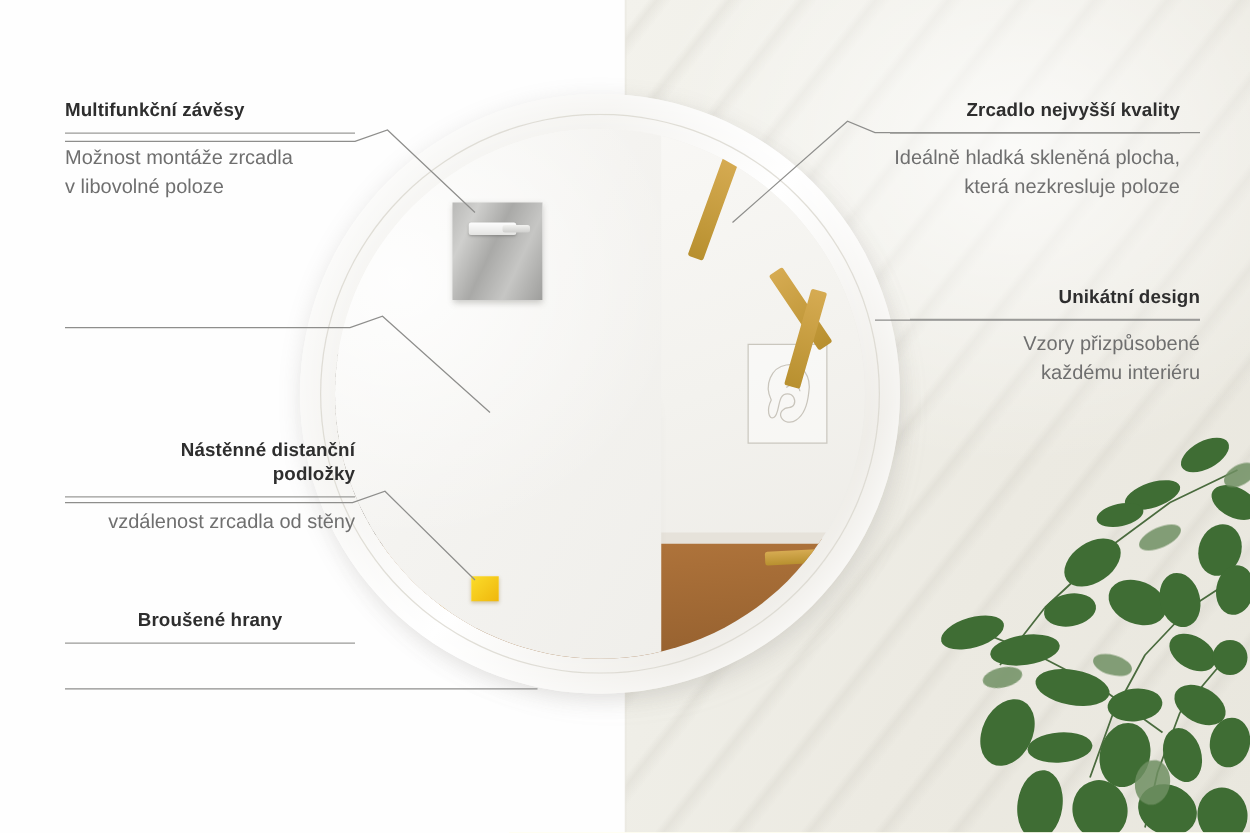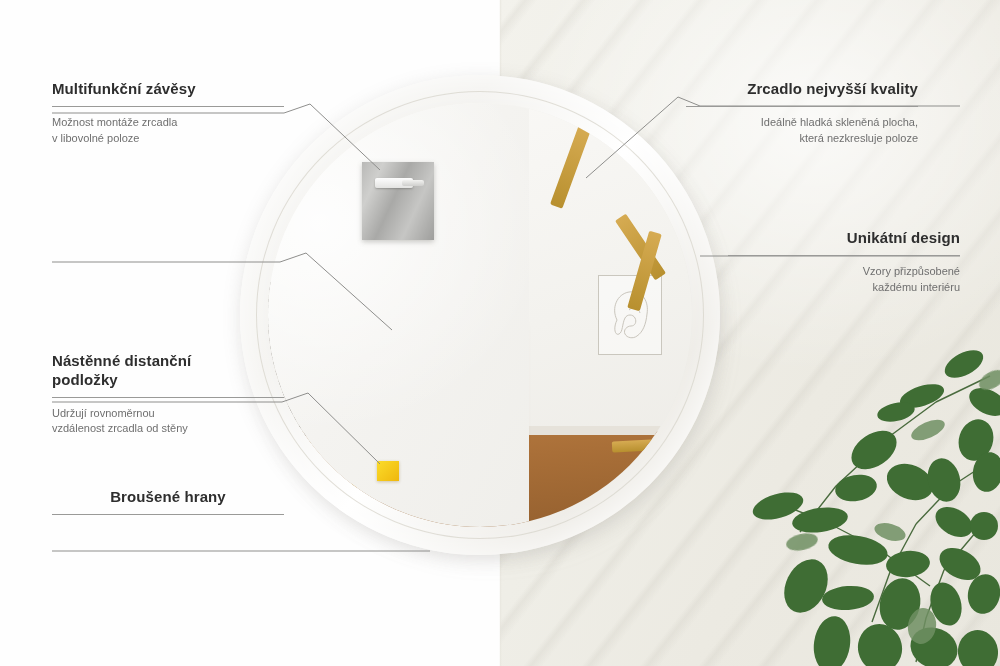--- a/index.html
+++ b/index.html
@@ -114,21 +114,21 @@
   
   .spacer{position:absolute;left:377px;top:461px;width:22px;height:20px;
      background:linear-gradient(135deg,#fbdc2a,#efb70d);box-shadow:0 1px 3px rgba(120,90,10,0.30);}
 
   
   .leaves{position:absolute;right:0;bottom:0;width:260px;height:330px;pointer-events:none;}
 
   
   .callout{position:absolute;}
   .callout h3{margin:0;font-size:15px;font-weight:bold;color:#2e2e2e;letter-spacing:0.1px;line-height:1.25;}
-  .callout p{margin:0;font-size:11px;color:#6f6f6f;line-height:1.45;}
+  .callout p{margin:0;font-size:16px;color:#6f6f6f;line-height:1.45;}
   .rule{height:1px;background:#9a9a98;margin:7px 0 8px 0;}
   .left-col{left:52px;width:232px;text-align:left;}
   .right-col{width:232px;text-align:right;}
 
   
   .connectors{position:absolute;left:0;top:0;width:1000px;height:666px;}
 </style>
 </head>
 <body>
 
@@ -255,34 +255,33 @@
   </svg>
 
   <div class="callout left-col" style="top:80px;">
     <h3>Multifunkční závěsy</h3>
     <div class="rule"></div>
     <p>Možnost montáže zrcadla</p>
     <p>v libovolné poloze</p>
   </div>
 
 
-  <div class="callout left-col" style="top:352px;">
+  <div class="callout left-col" style="top:352px;text-align:right;">
     <h3>Nástěnné distanční</h3>
     <h3>podložky</h3>
     <div class="rule"></div>
-    <p>Udržují rovnoměrnou</p>
     <p>vzdálenost zrcadla od stěny</p>
   </div>
 
   <div class="callout left-col" style="top:488px;text-align:center;">
     <h3>Broušené hrany</h3>
     <div class="rule"></div>
   </div>
 
-  <div class="callout right-col" style="top:80px;left:686px;">
+  <div class="callout right-col" style="top:80px;left:712px;">
     <h3>Zrcadlo nejvyšší kvality</h3>
     <div class="rule"></div>
     <p>Ideálně hladká skleněná plocha,</p>
     <p>která nezkresluje poloze</p>
   </div>
 
   <div class="callout right-col" style="top:229px;left:728px;">
     <h3>Unikátní design</h3>
     <div class="rule"></div>
     <p>Vzory přizpůsobené</p>

